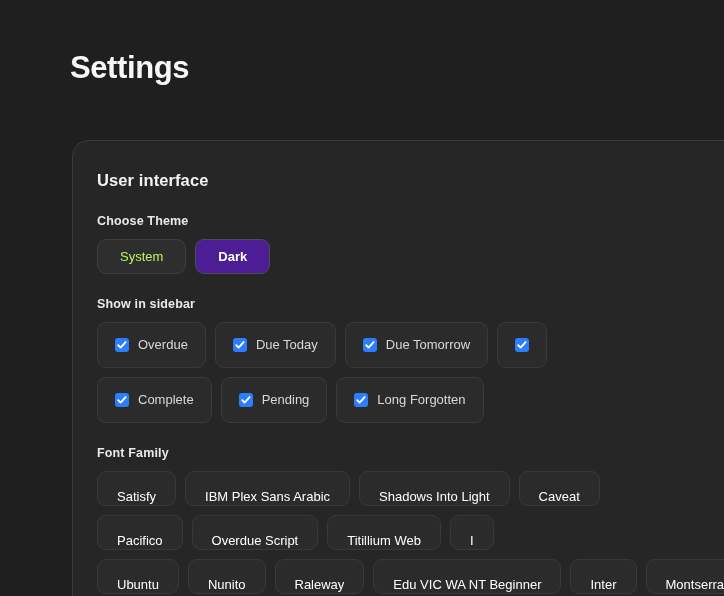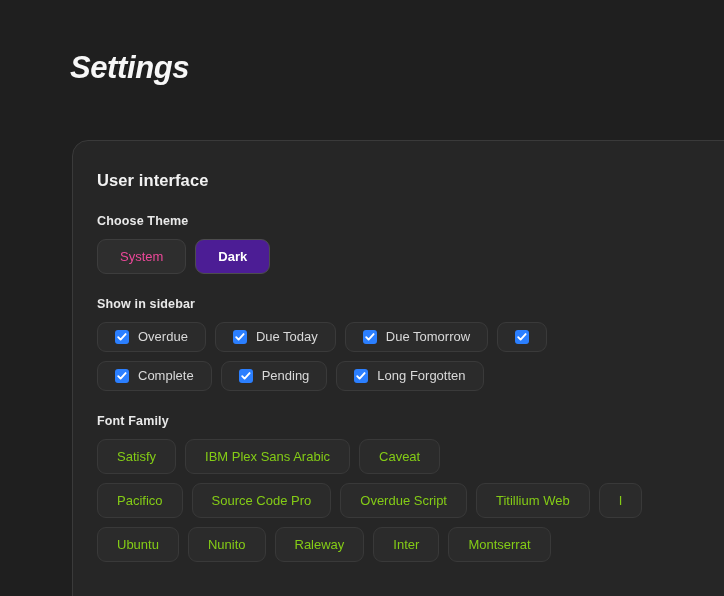--- a/index.html
+++ b/index.html
@@ -26,21 +26,20 @@
   
   .page-title {
     position: absolute;
     left: 70px;
     top: 46px;
     font-size: 31px;
     font-weight: 700;
     letter-spacing: -0.4px;
     color: #f7f7f7;
     line-height: 44px;
-    font-style: italic;
   }
 
   
   .card {
     position: absolute;
     left: 72px;
     top: 140px;
     width: 700px;           
     min-height: 470px;
     background: #262626;
@@ -80,21 +79,21 @@
   }
   .pill-row:last-child { margin-bottom: 0; }
 
   
   .theme-row { margin-bottom: 0; }
 
   .theme-btn {
     background: #2e2e2e;
     border: 1px solid #3d3d3d;
     border-radius: 9px;
-    color: #ec4899;
+    color: #bef264;
     font-size: 13px;
     font-family: "Liberation Sans", sans-serif;
     padding: 0 22px;
     height: 35px;
     line-height: 33px;
     white-space: nowrap;
     cursor: pointer;
     box-sizing: border-box;
   }
   .theme-btn.selected {
@@ -105,21 +104,21 @@
   }
 
   
   .check-pill {
     display: flex;
     align-items: center;
     gap: 9px;
     background: #2b2b2b;
     border: 1px solid #3a3a3a;
     border-radius: 9px;
-    height: 30px;
+    height: 46px;
     padding: 0 17px;
     box-sizing: border-box;
     white-space: nowrap;
     cursor: pointer;
     flex: 0 0 auto;
   }
   .check-box {
     position: relative;
     width: 14px;
     height: 14px;
@@ -140,26 +139,26 @@
     font-size: 13px;
     color: #d9d9d9;
     line-height: 14px;
   }
 
   
   .font-btn {
     background: #2b2b2b;
     border: 1px solid #393939;
     border-radius: 9px;
-    color: #84cc16;
+    color: #ffffff;
     font-size: 13px;
     font-family: "Liberation Sans", sans-serif;
     height: 35px;
     line-height: 33px;
-    padding: 0 19px;
+    padding: 8px 19px;
     white-space: nowrap;
     cursor: pointer;
     box-sizing: border-box;
     flex: 0 0 auto;
   }
 </style>
 </head>
 <body>
 
 <div class="page">
@@ -242,33 +241,34 @@
           </div>
         </div>
     </div>
 
     <div class="section">
       <div class="section-label">Font Family</div>
       <div id="font-rows">
           <div class="pill-row">
             <button class="font-btn">Satisfy</button>
             <button class="font-btn">IBM Plex Sans Arabic</button>
+            <button class="font-btn">Shadows Into Light</button>
             <button class="font-btn">Caveat</button>
           </div>
           <div class="pill-row">
             <button class="font-btn">Pacifico</button>
-            <button class="font-btn">Source Code Pro</button>
             <button class="font-btn">Overdue Script</button>
             <button class="font-btn">Titillium Web</button>
             <button class="font-btn">I</button>
           </div>
           <div class="pill-row">
             <button class="font-btn">Ubuntu</button>
             <button class="font-btn">Nunito</button>
             <button class="font-btn">Raleway</button>
+            <button class="font-btn">Edu VIC WA NT Beginner</button>
             <button class="font-btn">Inter</button>
             <button class="font-btn">Montserrat</button>
           </div>
         </div>
     </div>
 
   </div>
 </div>
 
 </body></html>

